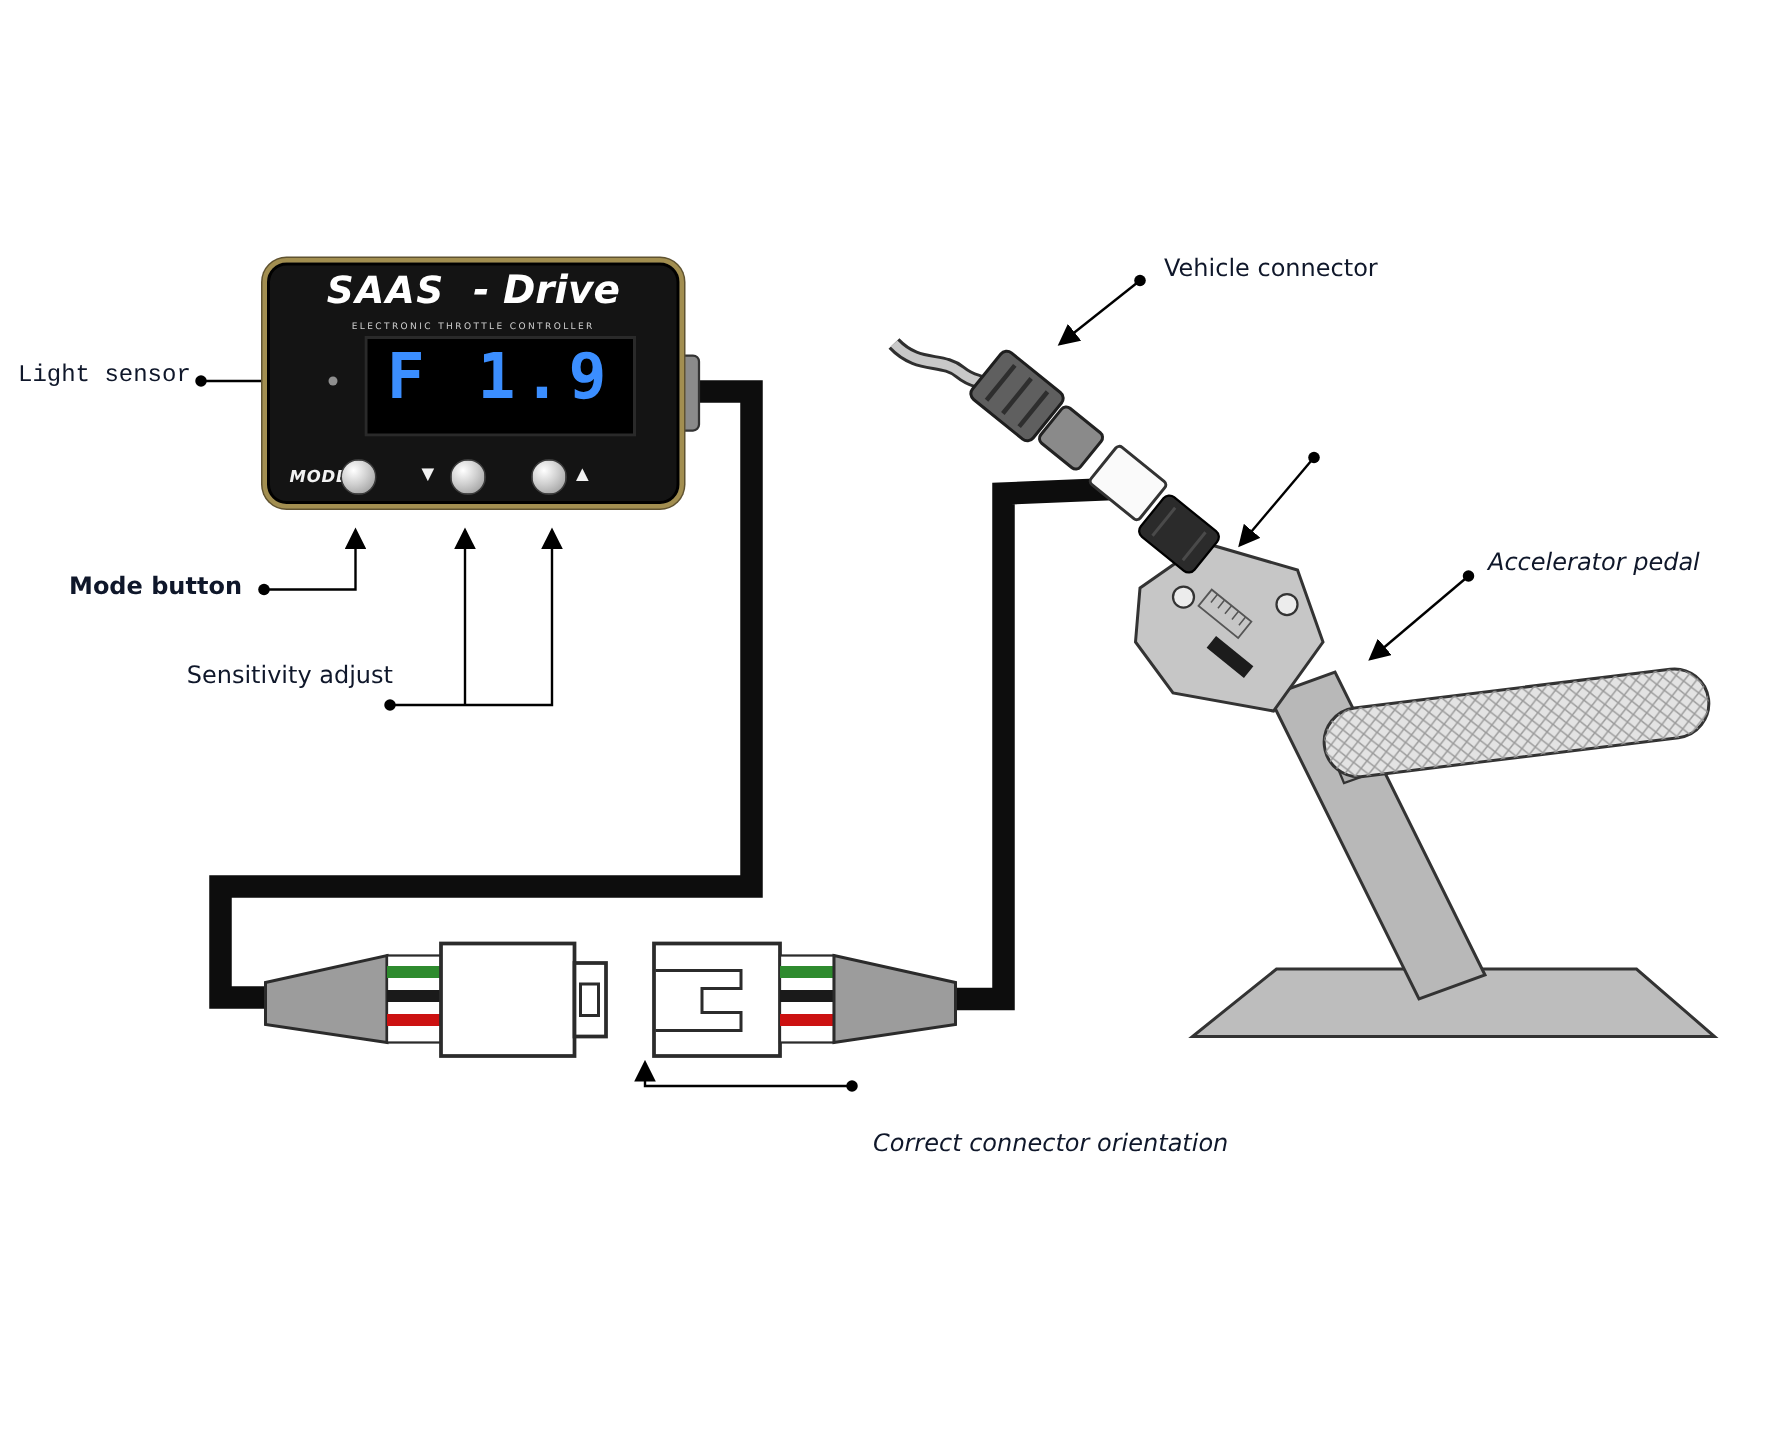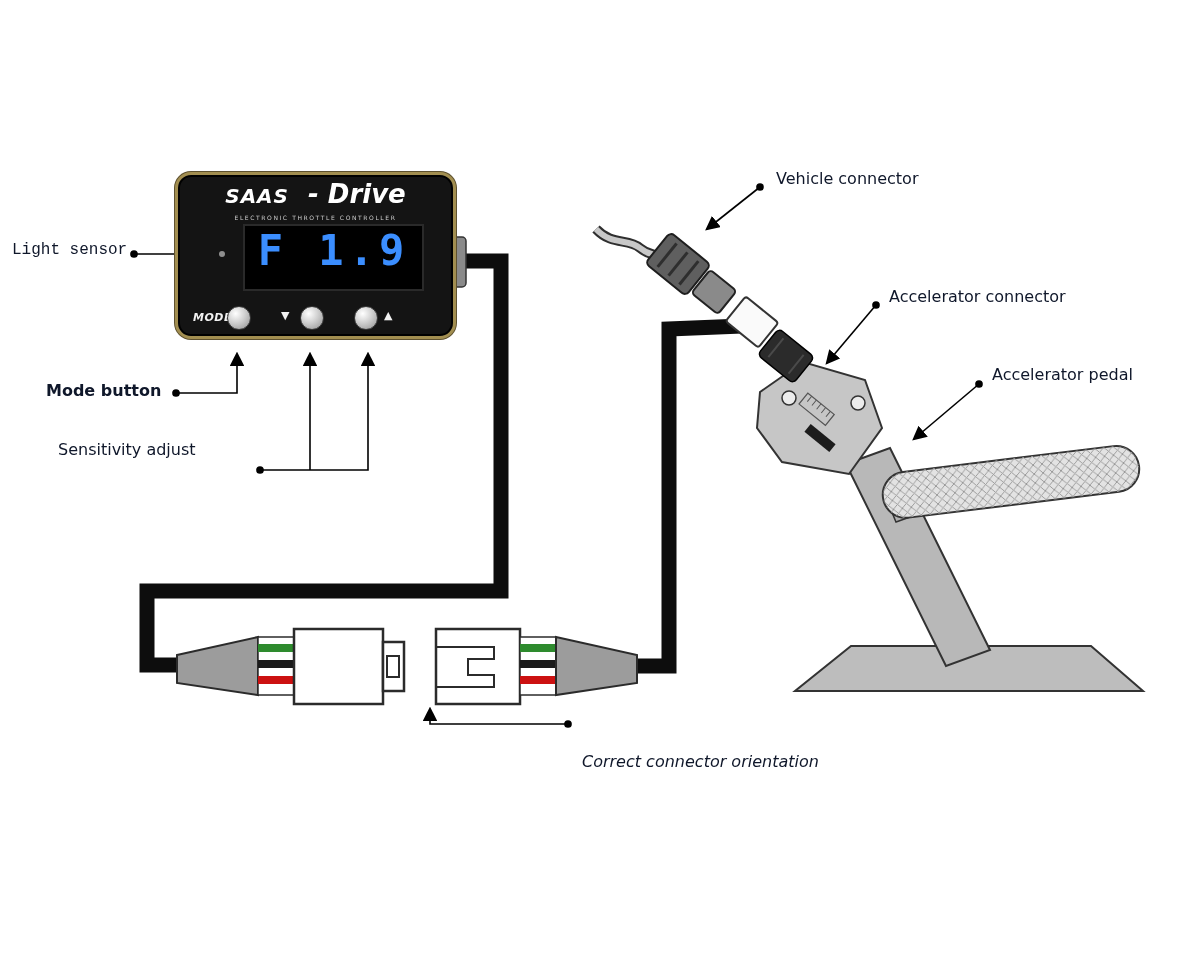--- a/index.html
+++ b/index.html
@@ -5,30 +5,30 @@
 <style>
   html,body { margin:0; padding:0; background:#fff; }
   .canvas {
     position:relative; width:1183px; height:957px; background:#ffffff;
     font-family:"DejaVu Sans","Liberation Sans",sans-serif; overflow:hidden;
   }
   .art { position:absolute; left:0; top:0; }
 
   
   .label { position:absolute; font-size:16px; color:#0f172a; white-space:nowrap; }
-  .label.center { text-align:left; white-space:normal; line-height:26px; }
+  .label.center { text-align:right; white-space:normal; line-height:26px; }
 
   
   .device {
     position:absolute; left:175px; top:172px; width:275px; height:161px;
     background:#141414; border:3px solid #a28e50; border-radius:16px;
     box-shadow:0 0 0 1px #5f5230, inset 0 0 0 2px #000;
   }
   .logo { position:absolute; top:4px; left:0; width:100%; text-align:center; color:#fff; }
-  .logo .saas { font-style:italic; font-weight:900; font-size:20px; letter-spacing:1px; }
+  .logo .saas { font-style:italic; font-weight:900; font-size:25px; letter-spacing:1px; }
   .logo .drive { font-style:italic; font-weight:bold; font-size:26px; margin-left:19px; }
   .tagline {
     position:absolute; top:39px; left:0; width:100%; text-align:center;
     font-size:6px; letter-spacing:1.6px; color:#cfcfcf;
   }
   .display {
     position:absolute; left:65px; top:49px; width:177px; height:63px;
     background:#000; border:2px solid #2a2a2a;
     display:flex; align-items:flex-start; justify-content:center;
   }
@@ -172,19 +172,18 @@
   <div class="label" style="left:12px;  top:241px;font-family:Liberation Mono, monospace;">Light sensor</div>
 
   <div class="label" style="left:46px;  top:381px;font-weight:bold;">Mode button</div>
 
   <div class="label center" style="left:58px; top:437px; width:204px;">
     <div>Sensitivity adjust</div>
   </div>
 
   <div class="label" style="left:776px; top:169px;">Vehicle connector</div>
 
-  <div class="label" style="left:889px; top:287px;">Accelerator connector</div>
 
-  <div class="label" style="left:992px; top:365px;">Accelerator pedal</div>
+  <div class="label" style="left:992px; top:365px;font-style:italic;">Accelerator pedal</div>
 
   <div class="label" style="left:582px; top:752px;font-style:italic;">Correct connector orientation</div>
 
 </div>
 
 </body></html>

